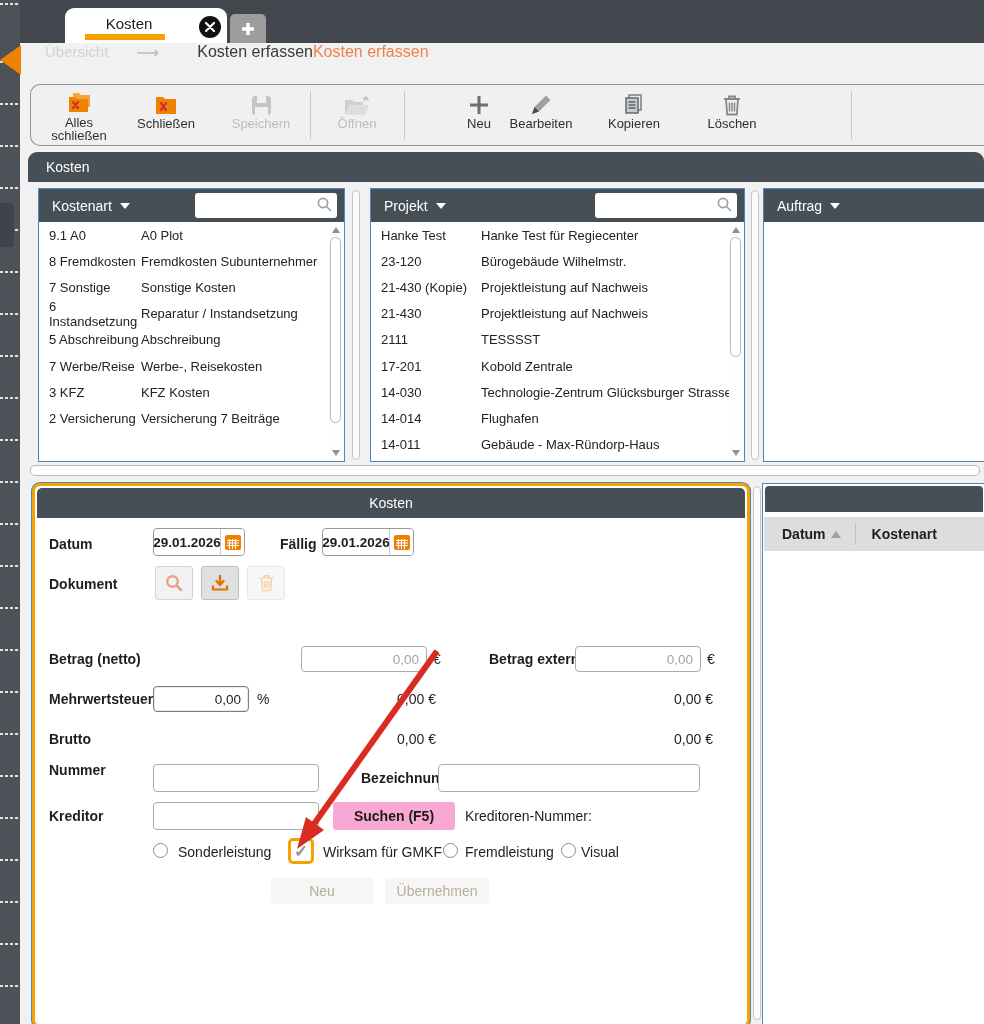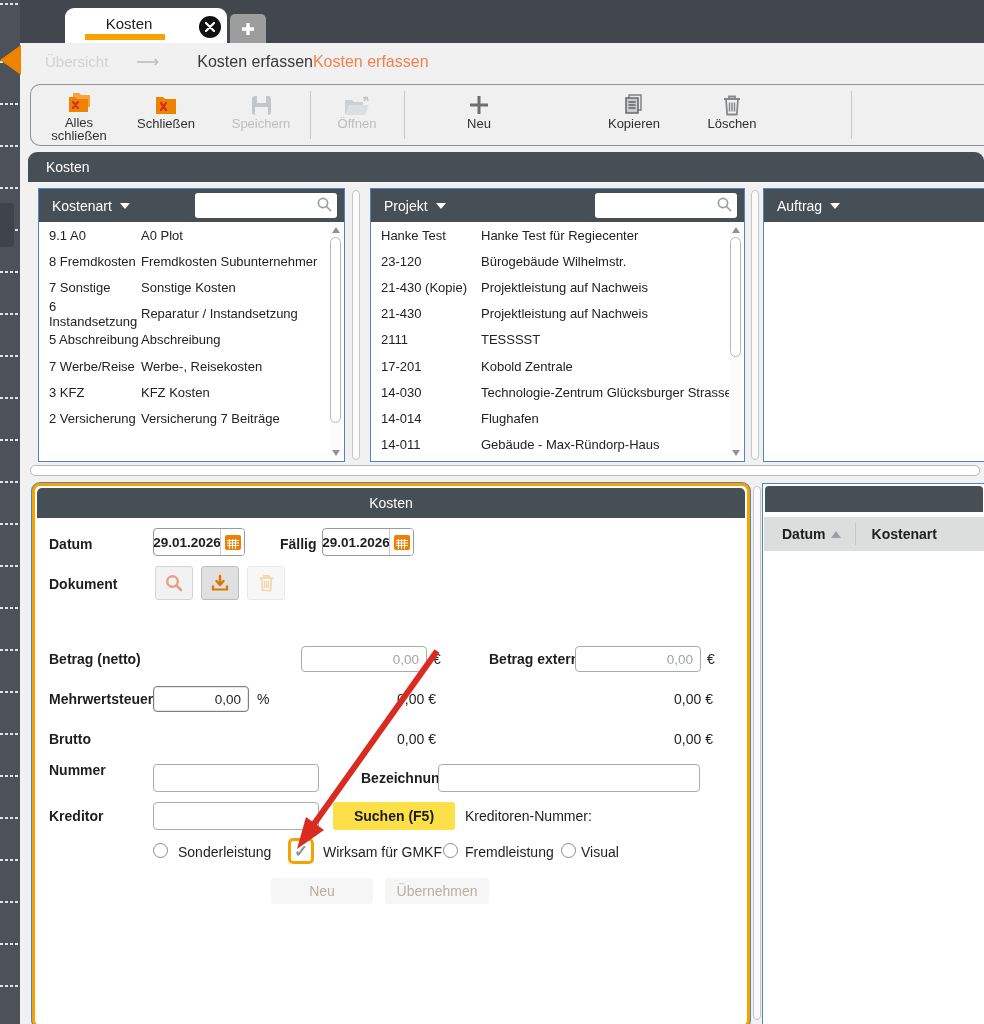--- a/index.html
+++ b/index.html
@@ -20,21 +20,21 @@
   
   .topbar { position:absolute; left:20px; top:0; width:964px; height:43px; background:#42474e; z-index:4; }
   .tab { position:absolute; left:45px; top:8px; width:162px; height:35px; background:#ffffff; border-radius:9px 9px 0 0; }
   .tab-label { position:absolute; left:0; right:34px; top:7px; text-align:center; font-size:15px; color:#1d1d1d; }
   .tab-underline { position:absolute; left:20px; bottom:3px; width:80px; height:6px; background:#f7a200; }
   .tab-close { position:absolute; right:6px; top:8px; width:22px; height:22px; background:#111111; border-radius:50%; display:flex; align-items:center; justify-content:center; }
   .plus-tab { position:absolute; left:210px; top:14px; width:36px; height:29px; background:#9d9d9d; border-radius:5px 5px 0 0; display:flex; align-items:center; justify-content:center; }
 
   
   .content-bg { position:absolute; left:20px; top:43px; width:964px; height:981px; background:#f1f1f2; }
-  .breadcrumb { position:absolute; left:20px; top:43px; width:964px; height:37px; display:flex; align-items:center; }
+  .breadcrumb { position:absolute; left:20px; top:43px; width:964px; height:37px; display:flex; align-items:flex-start; }
   .bc-root { margin-left:25px; font-size:15px; color:#d2d2d2; }
   .bc-arrow { margin-left:28px; color:#bcbcbc; font-size:16px; }
   .bc-current { margin-left:38px; font-size:16px; color:#3a3a3a; }
   .bc-current-dup { font-size:16px; color:#f0814e; }
 
   
   .toolbar { position:absolute; left:30px; top:84px; width:954px; height:62px; background:#f0f0f1;
      border:1px solid #8e9297; border-right:none; border-radius:10px 0 0 10px; z-index:3; }
   .tb-btn { position:absolute; top:5px; height:52px; display:flex; flex-direction:column; align-items:center; }
   .tb-ico { height:26px; display:flex; align-items:flex-end; justify-content:center; }
@@ -79,21 +79,21 @@
   .ico-btn { position:absolute; width:38px; height:34px; border:1px solid #d4d4d4; border-radius:3px; background:#f2f2f2; display:flex; align-items:center; justify-content:center; }
   .ico-btn.active { background:#e0e0e0; border-color:#bdbdbd; }
   .ico-btn.disabled { opacity:.55; }
   .amount-input { position:absolute; height:26px; border:1px solid #ababab; border-radius:4px; font-size:13.5px; text-align:right; padding-right:7px; font-family:inherit; }
   .amount-input.dim { color:#9fa4a8; }
   .amount-input.dark { color:#1d1d1d; border-color:#7e7e7e; box-shadow:inset 0 0 0 1px #e8e8e8; }
   .unit { position:absolute; font-size:14px; color:#1e1e1e; }
   .static-amt { position:absolute; font-size:14px; color:#1e1e1e; text-align:right; }
   .text-input { position:absolute; height:28px; border:1px solid #ababab; border-radius:4px; font-size:13.5px; padding:0 6px; font-family:inherit; color:#1d1d1d; }
   .btn { position:absolute; border:none; border-radius:3px; font-family:inherit; }
-  .suchen-btn { left:298px; top:316px; width:122px; height:28px; background:#fde047; font-size:14px; font-weight:700; color:#1a1a1a; }
+  .suchen-btn { left:298px; top:316px; width:122px; height:28px; background:#f9a8d4; font-size:14px; font-weight:700; color:#1a1a1a; }
   .ghost-btn { height:26px; background:#f6f6f6; font-size:14px; color:#b9ae9f; }
   .radio { position:absolute; width:15px; height:15px; border:1px solid #8a8a8a; border-radius:50%; background:#ffffff; }
   .opt-label { position:absolute; font-size:14px; color:#1e1e1e; }
   .gmkf-box { position:absolute; left:253px; top:352px; width:26px; height:26px; background:#ffffff;
      border:3px solid #f7a200; border-radius:5px; display:flex; align-items:center; justify-content:center;
      font-size:17px; font-weight:700; color:#8f9296; }
 
   
   .result-panel { position:absolute; left:762px; top:483px; width:224px; height:545px; background:#ffffff; border:1px solid #4f86bd; z-index:7; }
   .result-head { margin:2px 2px 0 2px; height:26px; background:#474f56; border-radius:4px 4px 0 0; }
@@ -180,20 +180,29 @@
     <span class="tb-label">Öffnen</span>
   </div>
   <div class="tb-sep" style="left:373px;"></div>
   <div class="tb-btn" style="left:405px;width:86px;">
     <span class="tb-ico">
       <svg width="22" height="22" viewBox="0 0 22 22">
           <path d="M11 2 V20 M2 11 H20" stroke="#6e6e6e" stroke-width="3"></path>
         </svg>
     </span>
     <span class="tb-label">Neu</span>
+  </div>
+  <div class="tb-btn" style="left:467px;width:86px;">
+    <span class="tb-ico">
+      <svg width="22" height="22" viewBox="0 0 22 22">
+          <path d="M2 20 l2.5-7 L16 1.5 20.5 6 9 17.5 z" fill="#9ea1a4"></path>
+          <path d="M2 20 l2.5-7 4.5 4.5 z" fill="#4a4a4a"></path>
+        </svg>
+    </span>
+    <span class="tb-label">Bearbeiten</span>
   </div>
   <div class="tb-btn" style="left:560px;width:86px;">
     <span class="tb-ico">
       <svg width="22" height="22" viewBox="0 0 22 22">
           <rect x="6" y="1" width="12" height="15" fill="#e8eaec" stroke="#77797c" stroke-width="1.4"></rect>
           <rect x="3" y="4" width="12" height="15" fill="#c9cccf" stroke="#5f6164" stroke-width="1.4"></rect>
           <path d="M5.5 8 h7 M5.5 11 h7 M5.5 14 h7" stroke="#5f6164" stroke-width="1.3"></path>
         </svg>
     </span>
     <span class="tb-label">Kopieren</span>

